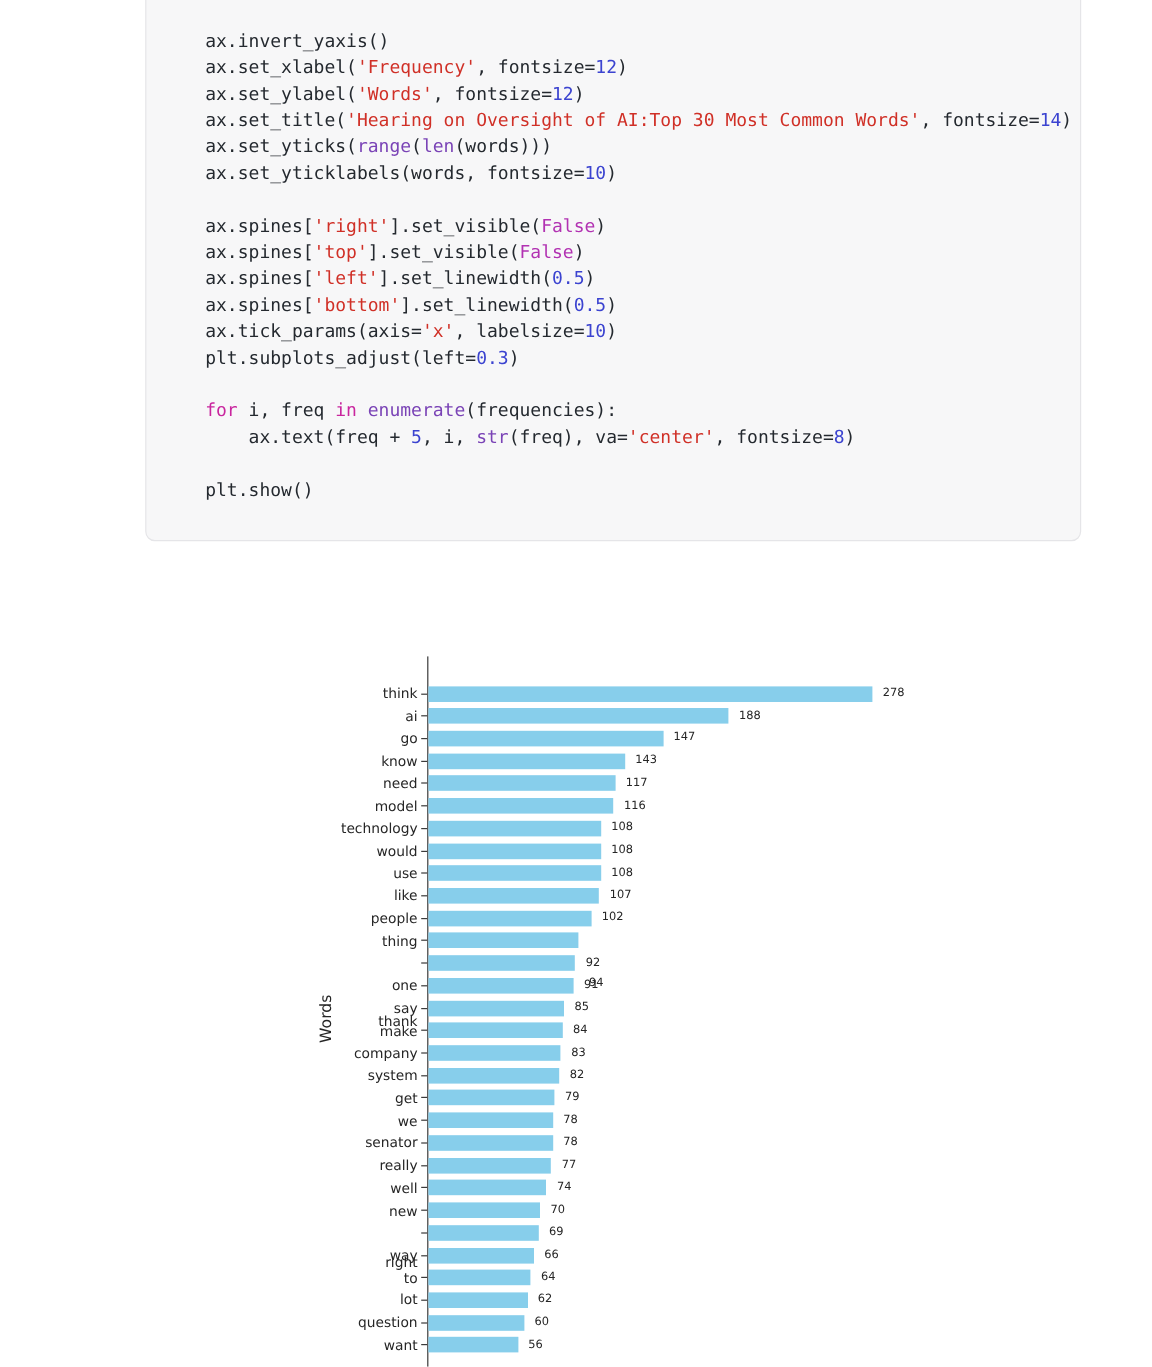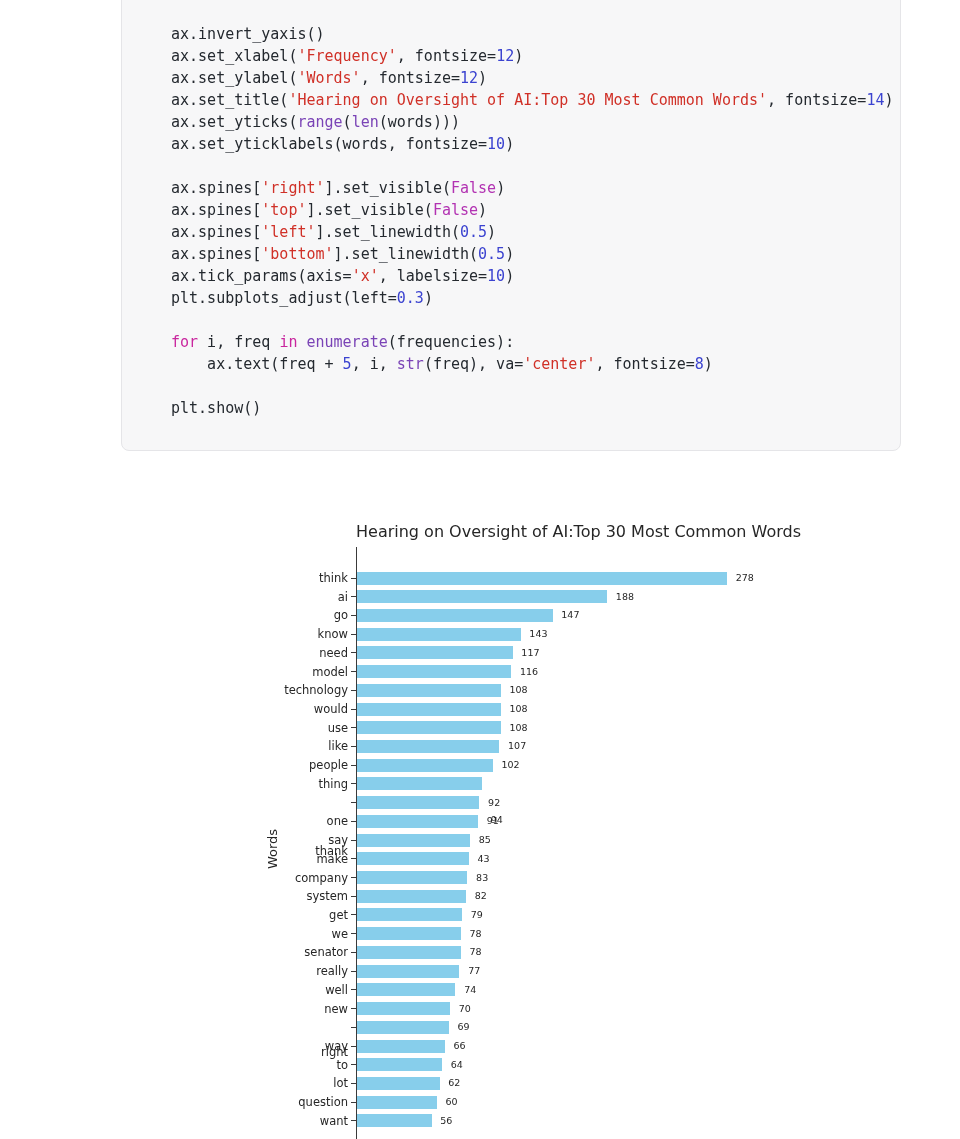--- a/index.html
+++ b/index.html
@@ -100,21 +100,20 @@
   }
 </style>
 </head>
 <body>
 
 <div class="code-card">
   <pre class="code" id="code"><div class="code-line"><span class="tok-p">ax.invert_yaxis()</span></div><div class="code-line"><span class="tok-p">ax.set_xlabel(</span><span class="tok-s">'Frequency'</span><span class="tok-p">, fontsize=</span><span class="tok-n">12</span><span class="tok-p">)</span></div><div class="code-line"><span class="tok-p">ax.set_ylabel(</span><span class="tok-s">'Words'</span><span class="tok-p">, fontsize=</span><span class="tok-n">12</span><span class="tok-p">)</span></div><div class="code-line"><span class="tok-p">ax.set_title(</span><span class="tok-s">'Hearing on Oversight of AI:Top 30 Most Common Words'</span><span class="tok-p">, fontsize=</span><span class="tok-n">14</span><span class="tok-p">)</span></div><div class="code-line"><span class="tok-p">ax.set_yticks(</span><span class="tok-b">range</span><span class="tok-p">(</span><span class="tok-b">len</span><span class="tok-p">(words)))</span></div><div class="code-line"><span class="tok-p">ax.set_yticklabels(words, fontsize=</span><span class="tok-n">10</span><span class="tok-p">)</span></div><div class="code-line">&nbsp;</div><div class="code-line"><span class="tok-p">ax.spines[</span><span class="tok-s">'right'</span><span class="tok-p">].set_visible(</span><span class="tok-c">False</span><span class="tok-p">)</span></div><div class="code-line"><span class="tok-p">ax.spines[</span><span class="tok-s">'top'</span><span class="tok-p">].set_visible(</span><span class="tok-c">False</span><span class="tok-p">)</span></div><div class="code-line"><span class="tok-p">ax.spines[</span><span class="tok-s">'left'</span><span class="tok-p">].set_linewidth(</span><span class="tok-n">0.5</span><span class="tok-p">)</span></div><div class="code-line"><span class="tok-p">ax.spines[</span><span class="tok-s">'bottom'</span><span class="tok-p">].set_linewidth(</span><span class="tok-n">0.5</span><span class="tok-p">)</span></div><div class="code-line"><span class="tok-p">ax.tick_params(axis=</span><span class="tok-s">'x'</span><span class="tok-p">, labelsize=</span><span class="tok-n">10</span><span class="tok-p">)</span></div><div class="code-line"><span class="tok-p">plt.subplots_adjust(left=</span><span class="tok-n">0.3</span><span class="tok-p">)</span></div><div class="code-line">&nbsp;</div><div class="code-line"><span class="tok-k">for</span><span class="tok-p"> i, freq </span><span class="tok-k">in</span><span class="tok-p"> </span><span class="tok-b">enumerate</span><span class="tok-p">(frequencies):</span></div><div class="code-line"><span class="tok-p">    ax.text(freq + </span><span class="tok-n">5</span><span class="tok-p">, i, </span><span class="tok-b">str</span><span class="tok-p">(freq), va=</span><span class="tok-s">'center'</span><span class="tok-p">, fontsize=</span><span class="tok-n">8</span><span class="tok-p">)</span></div><div class="code-line">&nbsp;</div><div class="code-line"><span class="tok-p">plt.show()</span></div></pre>
 </div>
 
 <div class="chart">
-  <div class="chart-title">Hearing on Oversight of AI:Top 30 Most Common Words</div>
   <div class="ylabel-anchor">
     <span class="ylabel">Words</span>
   </div>
   <div class="plot" id="plot">
       <div class="tick" style="left: -6px; top: 30.5px;"></div>
       <div class="bar" style="top: 24.5px; width: 370px;"></div>
       <div class="word" style="top: 24px;">think</div>
       <div class="val" style="left: 378.655px; top: 25px;">278</div>
       <div class="tick" style="left: -6px; top: 49.22px;"></div>
       <div class="bar" style="top: 43.22px; width: 250.216px;"></div>
@@ -168,21 +167,21 @@
       <div class="bar" style="top: 267.86px; width: 121.115px;"></div>
       <div class="word" style="top: 267.36px;">one</div>
       <div class="val" style="left: 129.77px; top: 268.36px;">91</div>
       <div class="tick" style="left: -6px; top: 292.58px;"></div>
       <div class="bar" style="top: 286.58px; width: 113.129px;"></div>
       <div class="word" style="top: 286.08px;">say</div>
       <div class="val" style="left: 121.784px; top: 287.08px;">85</div>
       <div class="tick" style="left: -6px; top: 311.3px;"></div>
       <div class="bar" style="top: 305.3px; width: 111.799px;"></div>
       <div class="word" style="top: 304.8px;">make</div>
-      <div class="val" style="left: 120.453px; top: 305.8px;">43</div>
+      <div class="val" style="left: 120.453px; top: 305.8px;">84</div>
       <div class="tick" style="left: -6px; top: 330.02px;"></div>
       <div class="bar" style="top: 324.02px; width: 110.468px;"></div>
       <div class="word" style="top: 323.52px;">company</div>
       <div class="val" style="left: 119.122px; top: 324.52px;">83</div>
       <div class="tick" style="left: -6px; top: 348.74px;"></div>
       <div class="bar" style="top: 342.74px; width: 109.137px;"></div>
       <div class="word" style="top: 342.24px;">system</div>
       <div class="val" style="left: 117.791px; top: 343.24px;">82</div>
       <div class="tick" style="left: -6px; top: 367.46px;"></div>
       <div class="bar" style="top: 361.46px; width: 105.144px;"></div>

